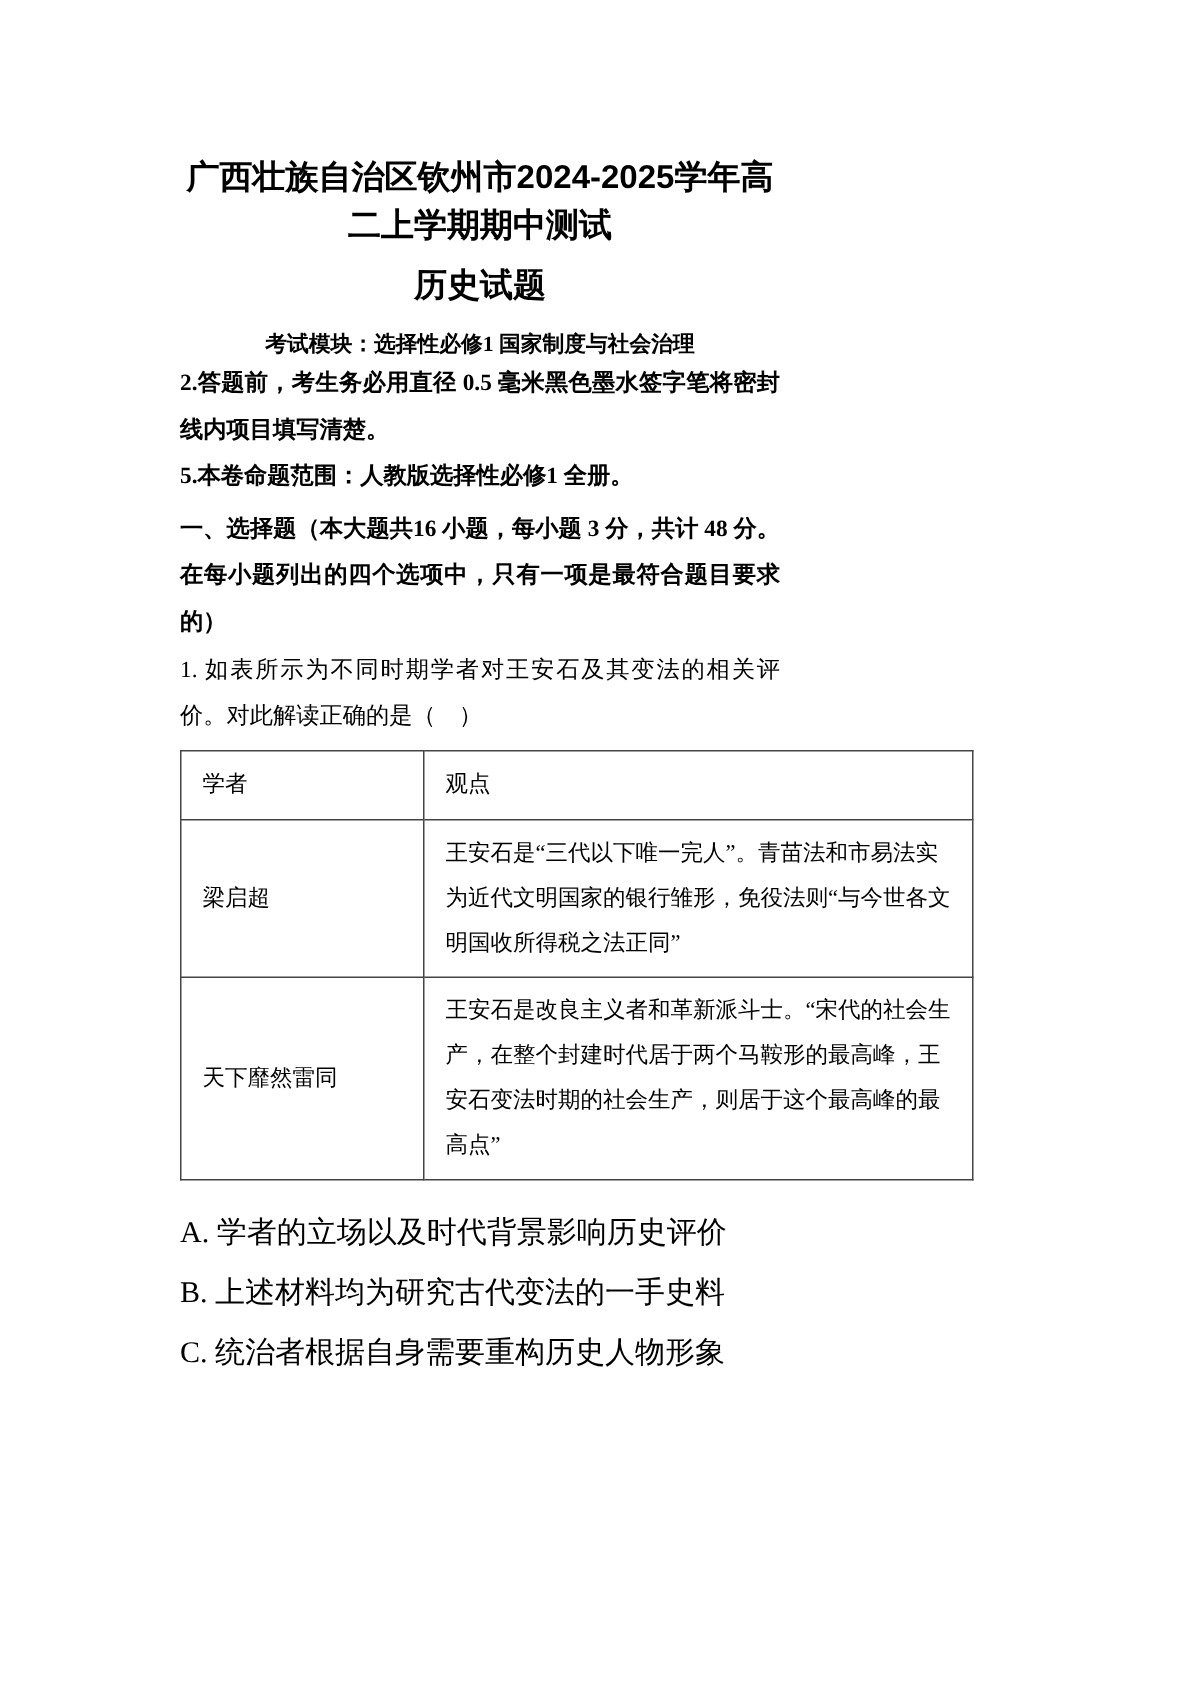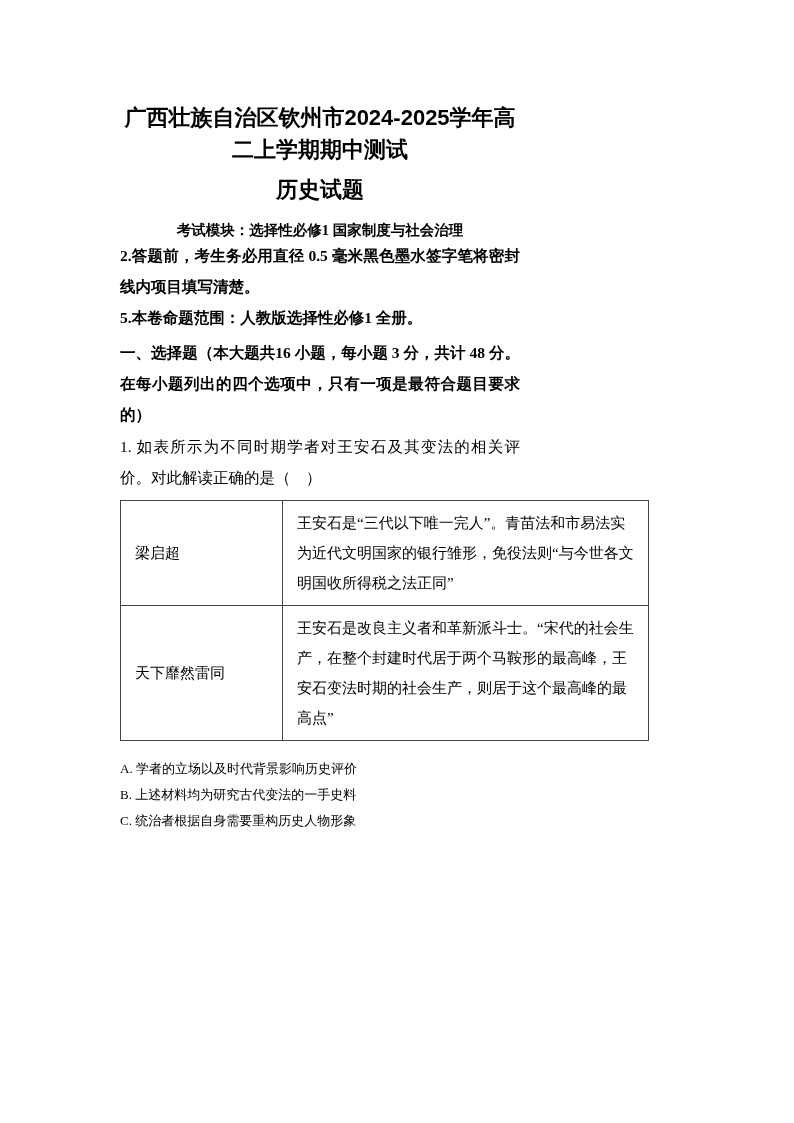--- a/index.html
+++ b/index.html
@@ -57,21 +57,21 @@
   table.eval-table col.c1 { width: 162px; }
   table.eval-table col.c2 { width: 366px; }
   tr.t-head  { height: 46px; }
   tr.t-row1  { height: 90px; }
   tr.t-row2  { height: 102px; }
   tr.t-row3  { height: 104px; }
   tr.t-head th { vertical-align: top; }
   table.eval-table td { vertical-align: middle; }
   td.pre { white-space: pre-line; }
   .options { margin-top: 15px; }
-  .options p { font-size: 13px; line-height: 2.0; }
+  .options p { font-size: 20px; line-height: 2.0; }
 </style>
 </head>
 <body>
 
 <div class="page">
 
   <h1 class="title">广西壮族自治区钦州市2024-2025学年高二上学期期中测试</h1>
   <h1 class="title second">历史试题</h1>
 
   <div class="subtitle">考试模块：选择性必修1 国家制度与社会治理</div>
@@ -82,20 +82,24 @@
   <p class="body-line bold section-heading">一、选择题（本大题共16 小题，每小题 3 分，共计 48 分。在每小题列出的四个选项中，只有一项是最符合题目要求的）</p>
 
   <p class="body-line question-stem">1. 如表所示为不同时期学者对王安石及其变法的相关评价。对此解读正确的是（　）</p>
 
   <table class="eval-table">
     <colgroup>
         <col class="c1">
         <col class="c2">
       </colgroup>
     <tbody>
+      <tr class="t-head">
+        <th>学者</th>
+        <th>观点</th>
+      </tr>
       <tr class="t-row2">
         <td class="pre">梁启超</td>
         <td>王安石是“三代以下唯一完人”。青苗法和市易法实为近代文明国家的银行雏形，免役法则“与今世各文明国收所得税之法正同”</td>
       </tr>
       <tr class="t-row3">
         <td class="pre">天下靡然雷同</td>
         <td>王安石是改良主义者和革新派斗士。“宋代的社会生产，在整个封建时代居于两个马鞍形的最高峰，王安石变法时期的社会生产，则居于这个最高峰的最高点”</td>
       </tr>
     </tbody>
   </table>

